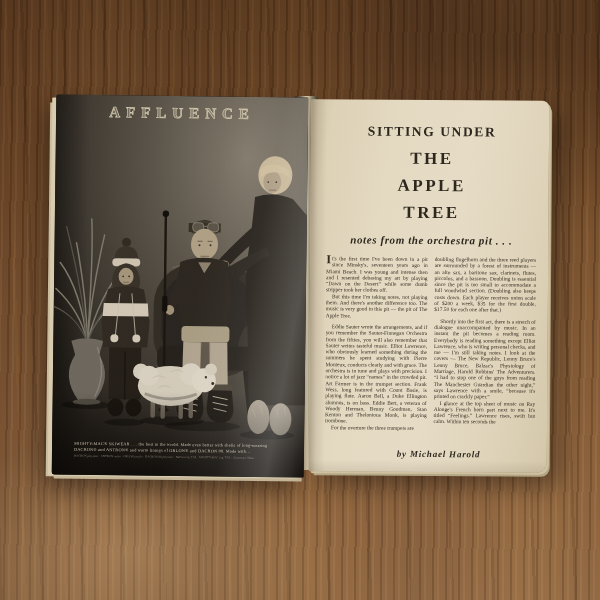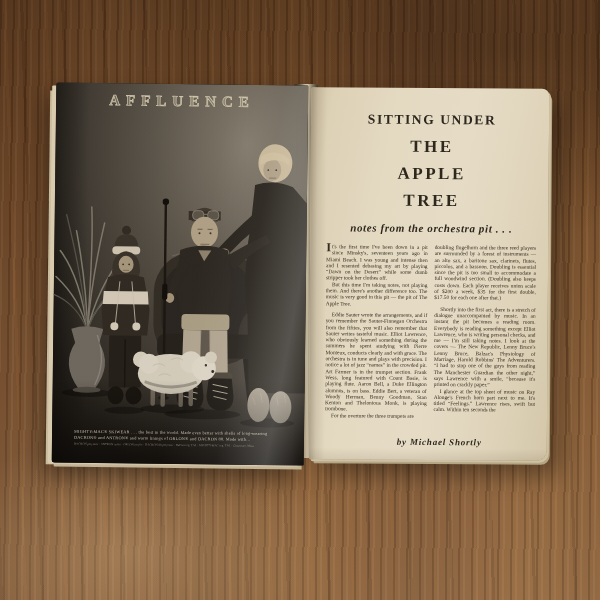--- a/index.html
+++ b/index.html
@@ -13,21 +13,21 @@
     background-color:#7a5130;
     background-image:
       radial-gradient(ellipse 55% 30% at 22% 92%, rgba(255,220,170,0.20), transparent 65%),
       radial-gradient(ellipse 70% 45% at 85% 8%, rgba(20,8,2,0.30), transparent 70%),
       linear-gradient(180deg, rgba(28,14,4,0.30) 0%, rgba(28,14,4,0.10) 30%, rgba(255,226,180,0.07) 72%, rgba(255,226,180,0.14) 100%),
       repeating-linear-gradient(91deg, rgba(44,22,8,0.28) 0 2px, transparent 2px 5px, rgba(255,224,178,0.07) 5px 7px, transparent 7px 13px),
       repeating-linear-gradient(88deg, rgba(56,30,11,0.20) 0 3px, transparent 3px 24px, rgba(150,95,45,0.22) 24px 27px, transparent 27px 41px),
       linear-gradient(90deg,#6f4829 0%,#7c5330 18%,#734c2b 34%,#855932 52%,#7a5130 70%,#8a5e36 88%,#7f5530 100%);
   }
   
-  .magazine{position:absolute;left:46px;top:80px;width:512px;height:390px;}
+  .magazine{position:absolute;left:46px;top:92px;width:512px;height:390px;}
   .spine{
     position:absolute;left:248px;top:4px;width:24px;height:374px;
     background:linear-gradient(90deg,#1c1914 0%,#6a604e 25%,#cabb9c 45%,#e0d4b6 55%,#8d8168 75%,#3a352c 100%);
     border-radius:3px;
   }
   .page-left{
     position:absolute;left:8px;top:4px;width:252px;height:380px;
     transform:rotate(0.7deg);border-radius:2px 1px 1px 3px;overflow:hidden;
     background:#26231f;
     box-shadow:-5px 2px 0 -1px #d9cbae, -9px 5px 0 -3px #c9bb9e, 0 6px 0 -2px #c3b496, -8px 14px 24px rgba(0,0,0,0.42);
@@ -281,16 +281,16 @@
           <p class="gap">Eddie Sauter wrote the arrangements, and if you remember the Sauter-Finnegan Orchestra from the fifties, you will also remember that Sauter writes tasteful music. Elliot Lawrence, who obviously learned something during the summers he spent studying with Pierre Monteux, conducts clearly and with grace. The orchestra is in tune and plays with precision. I notice a lot of jazz “names” in the crowded pit. Art Farmer is in the trumpet section. Frank Wess, long featured with Count Basie, is playing flute. Aaron Bell, a Duke Ellington alumnus, is on bass. Eddie Bert, a veteran of Woody Herman, Benny Goodman, Stan Kenton and Thelonious Monk, is playing trombone.</p>
           <p>For the overture the three trumpets are</p>
         </div>
         <div class="col">
           <p class="nodent">doubling flugelhorn and the three reed players are surrounded by a forest of instruments — an alto sax, a baritone sax, clarinets, flutes, piccolos, and a bassoon. Doubling is essential since the pit is too small to accommodate a full woodwind section. (Doubling also keeps costs down. Each player receives union scale of $200 a week, $35 for the first double, $17.50 for each one after that.)</p>
           <p class="gap">Shortly into the first act, there is a stretch of dialogue unaccompanied by music. In an instant the pit becomes a reading room. Everybody is reading something except Elliot Lawrence, who is writing personal checks, and me — I'm still taking notes. I look at the covers — The New Republic, Lenny Bruce's Lenny Bruce, Balzac's Physiology of Marriage, Harold Robbins' The Adventurers. “I had to stop one of the guys from reading The Manchester Guardian the other night,” says Lawrence with a smile, “because it's printed on crackly paper.”</p>
           <p>I glance at the top sheet of music on Ray Alonge's French horn part next to me. It's titled “Feelings.” Lawrence rises, swift but calm. Within ten seconds the</p>
         </div>
       </div>
 
-      <div class="byline">by Michael Shortly</div>
+      <div class="byline">by Michael Harold</div>
     </div>
   </div>
 </div>
 
 </body></html>

